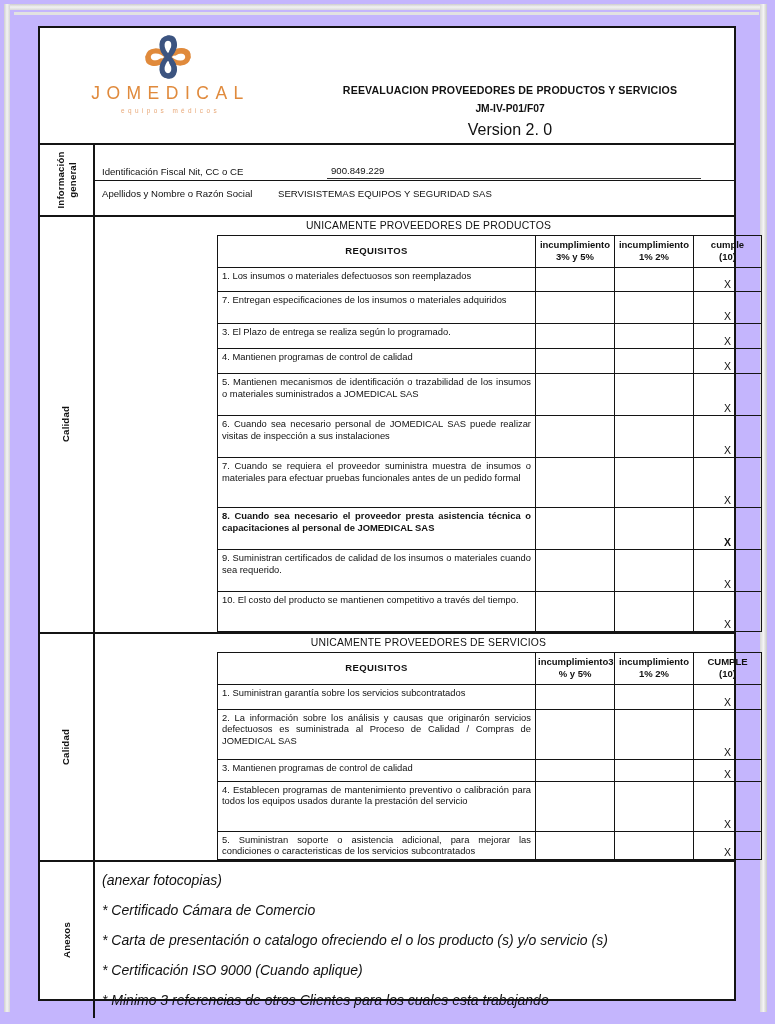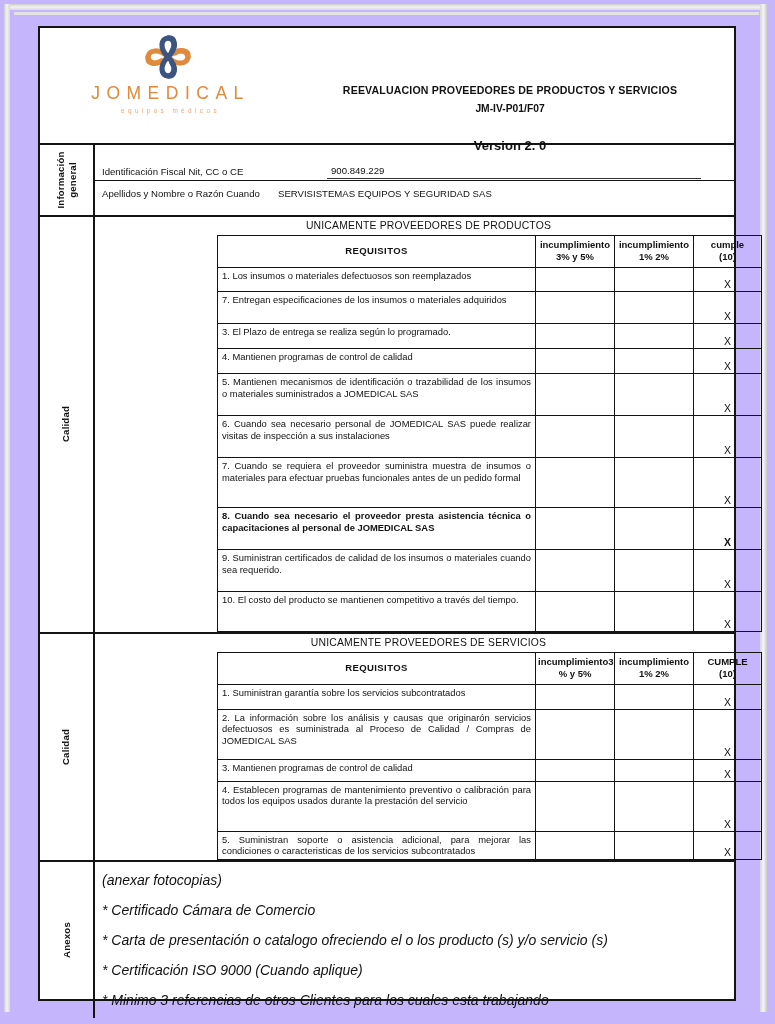--- a/index.html
+++ b/index.html
@@ -106,23 +106,23 @@
     font-weight: bold;
     letter-spacing: 0.15px;
     white-space: nowrap;
   }
   .header-title-block .line2 {
     font-size: 10.3px;
     font-weight: bold;
     margin-top: 7px;
   }
   .header-title-block .line3 {
-    font-size: 13px;
-    font-weight: bold;
-    margin-top: 24px;
+    font-size: 16px;
+    font-weight: normal;
+    margin-top: 7px;
   }
 
   
   .sec {
     position: relative;
     display: flex;
     border-bottom: 2px solid #141414;
     box-sizing: border-box;
   }
   .sec:last-child { border-bottom: none; }
@@ -304,21 +304,21 @@
     <div class="sec info-sec">
       <div class="vlabel">
         <span>Información<br>general</span>
       </div>
       <div class="sec-body">
         <div class="info-row first">
           <div class="info-label">Identificación Fiscal Nit, CC o CE</div>
           <div class="info-value nit-value">900.849.229</div>
         </div>
         <div class="info-row">
-          <div class="info-label razon-label">Apellidos y Nombre o Razón Cuando</div>
+          <div class="info-label razon-label">Apellidos y Nombre o Razón Social</div>
           <div class="info-value razon-value">SERVISISTEMAS EQUIPOS Y SEGURIDAD SAS</div>
         </div>
       </div>
     </div>
 
     <div class="sec prod-sec">
       <div class="vlabel">
         <span>Calidad</span>
       </div>
       <div class="sec-body">

